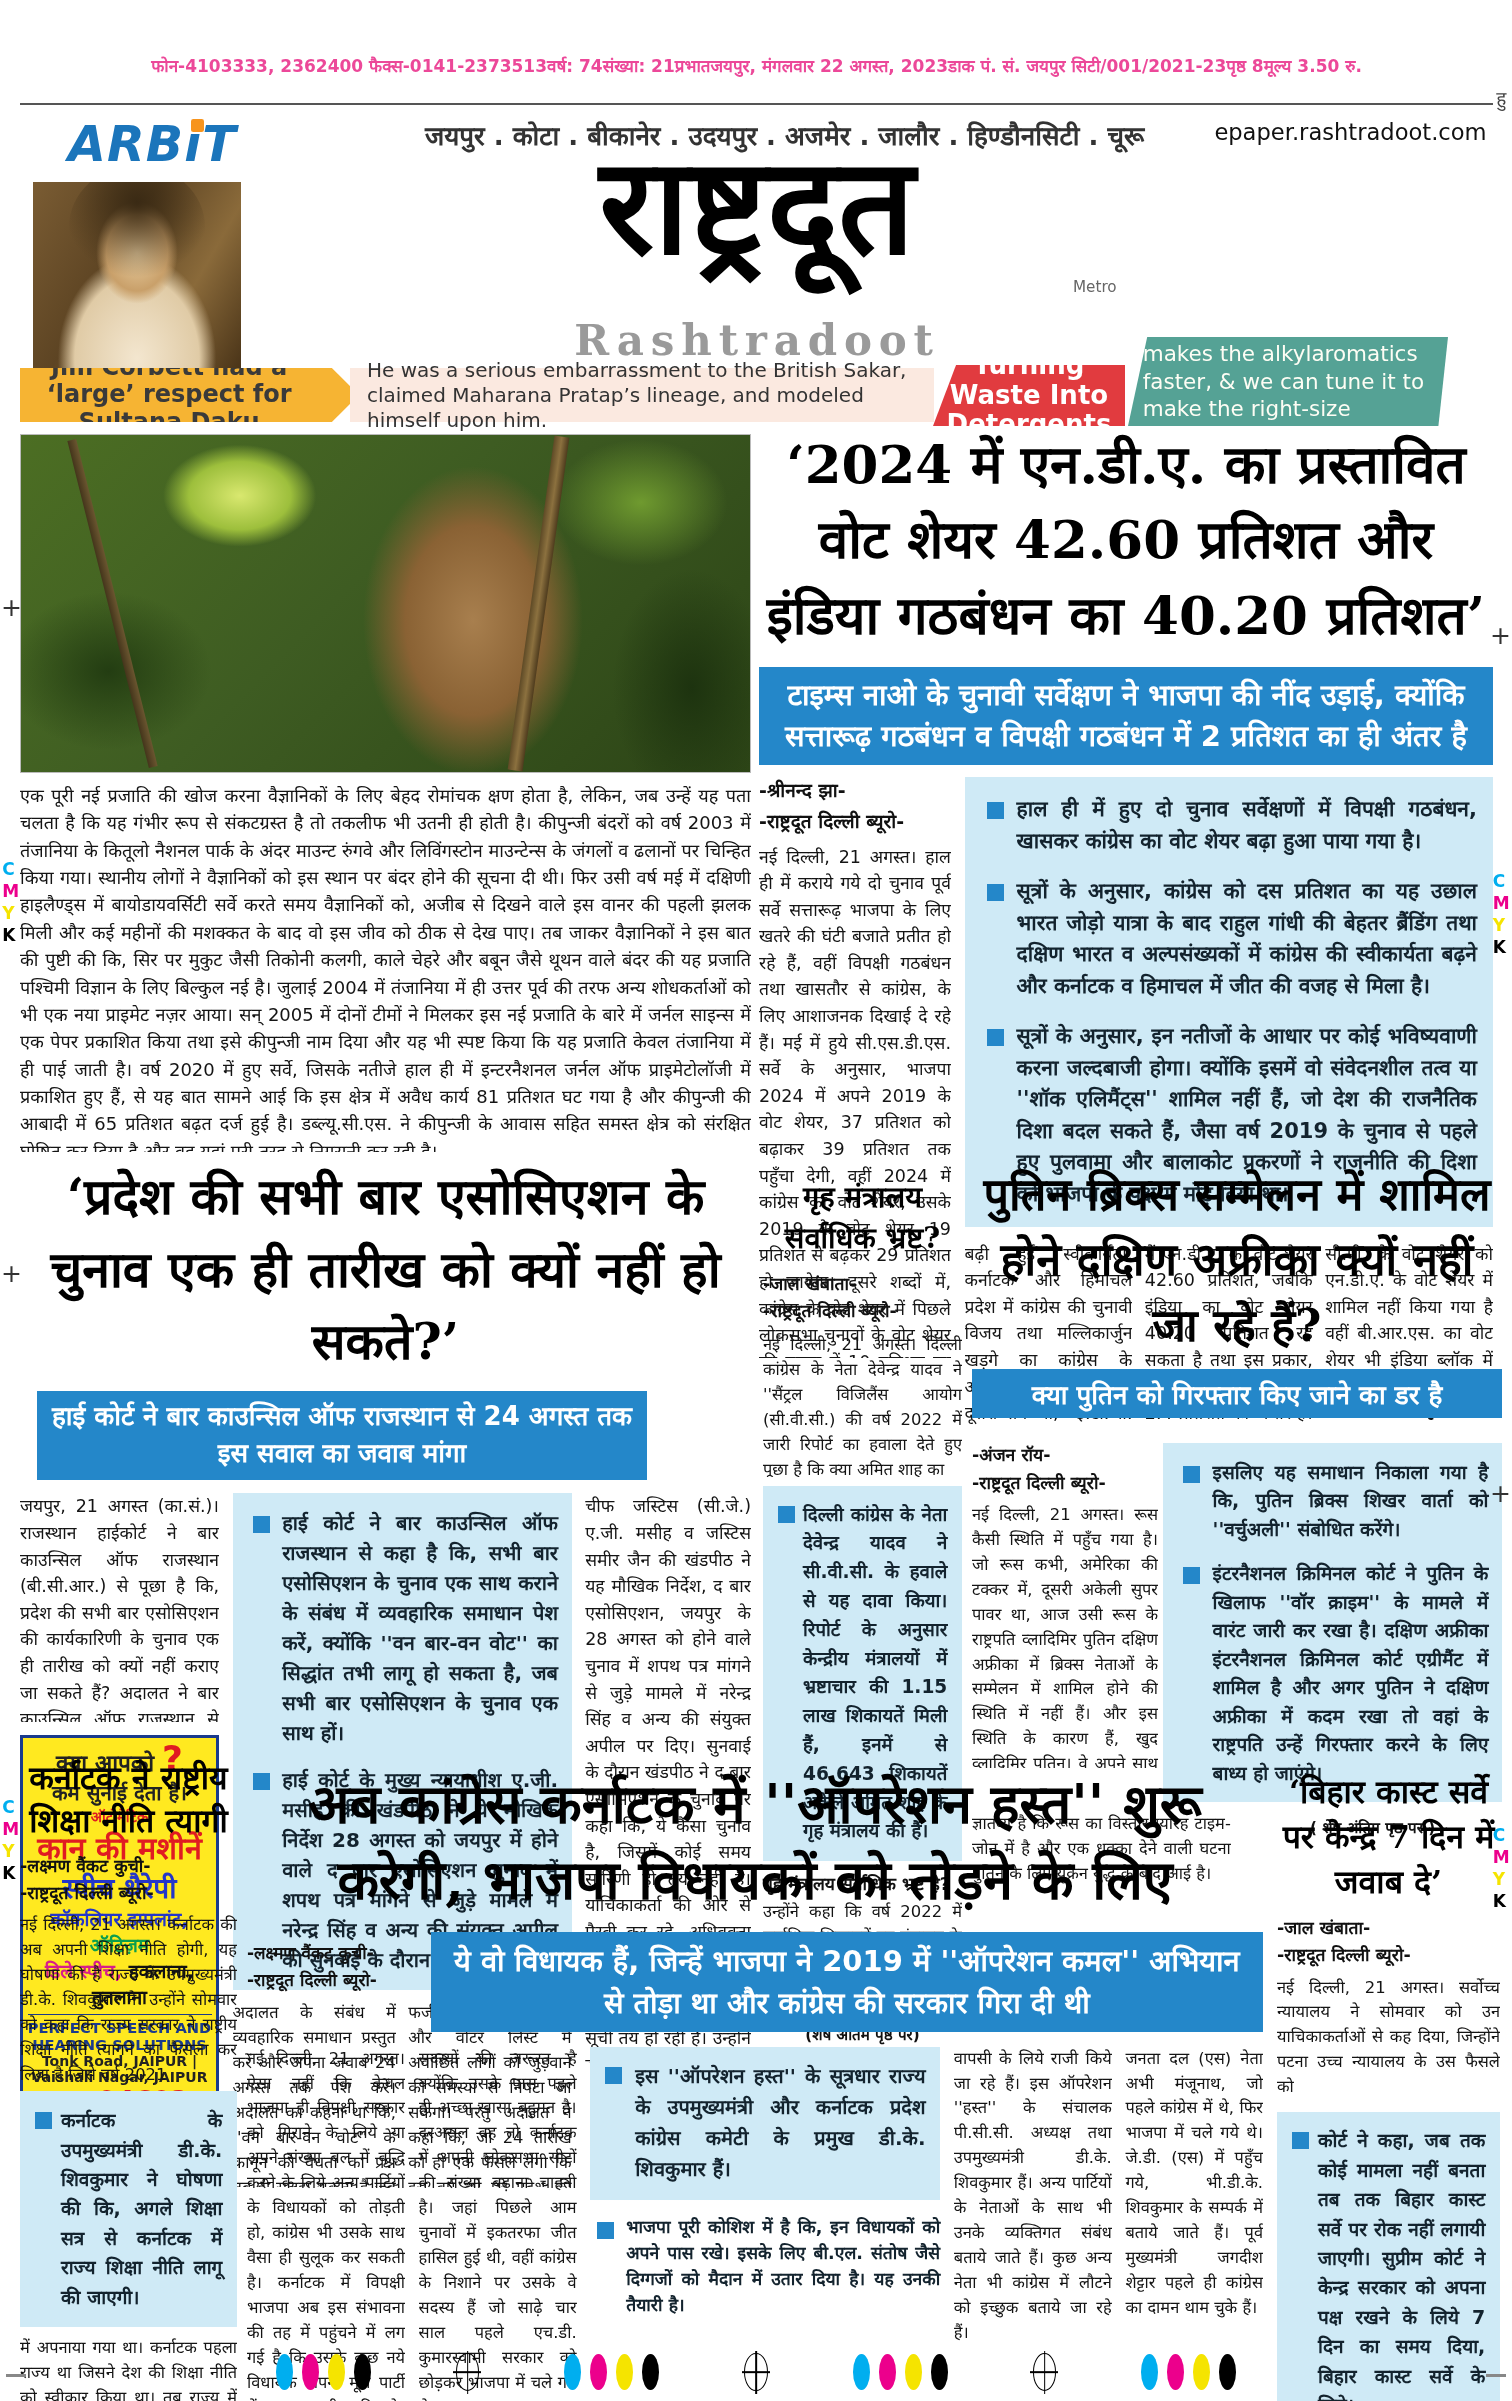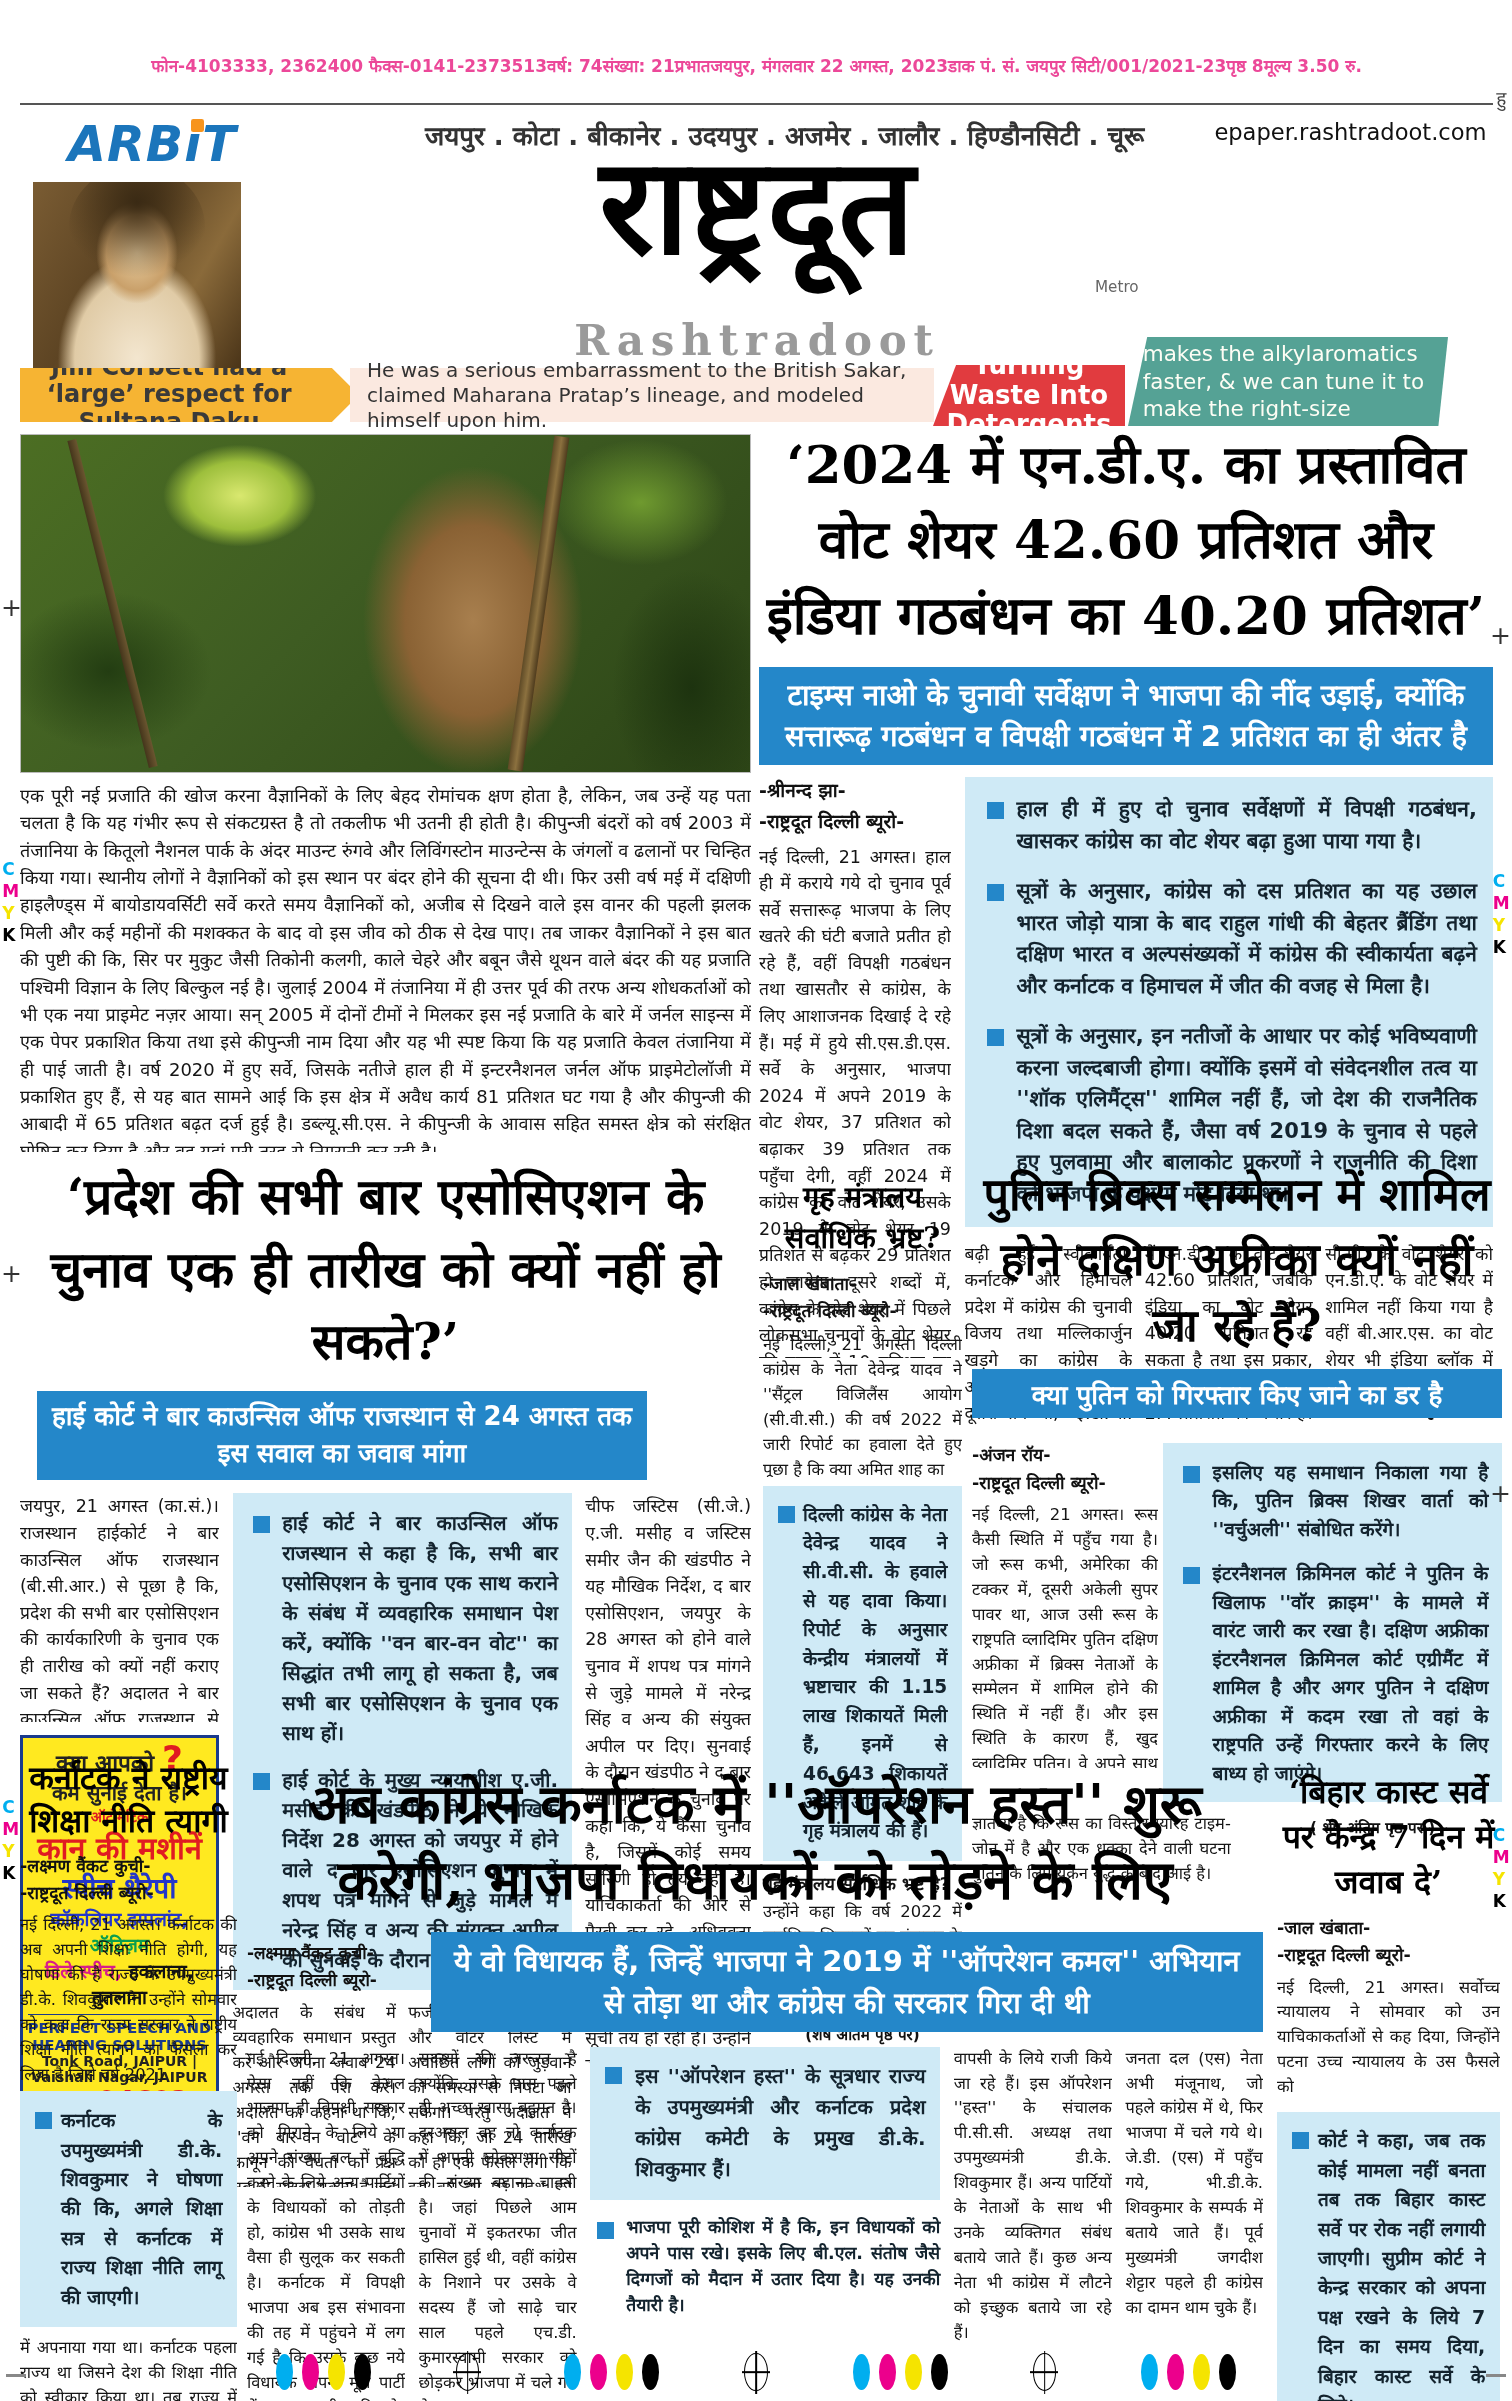--- a/index.html
+++ b/index.html
@@ -11,21 +11,21 @@
             align-items:center;font-size:17px;font-weight:bold;color:#ec4899;}
   .rule-double{left:20px;top:103px;width:1473px;height:0;border-top:2.3px solid #555;box-shadow:0 4px 0 -1.7px #555;}
   
   .arbit{left:68px;top:116px;font-size:49px;font-weight:900;font-style:italic;color:#1b75bb;letter-spacing:1.1px;}
   .arbit .idot{position:absolute;width:12.4px;height:12.4px;background:#f7941d;border-radius:2.3px;right:33px;top:3.4px;}
   .cities{left:316px;top:117px;width:937px;text-align:center;font-size:26px;font-weight:bold;color:#333;}
   .epaper{right:25.4px;top:119px;font-size:22.6px;color:#111;}
   .cornerglyph{right:5.6px;top:85px;font-size:19px;color:#444;}
   .title{left:339px;top:136px;width:836px;text-align:center;font-size:134px;font-weight:900;
          font-family:"DejaVu Serif","Liberation Serif",serif;color:#000;line-height:1.05;}
-  .metro{left:1073px;top:278px;font-size:15.2px;color:#666;margin-left:22px;}
+  .metro{left:1073px;top:278px;font-size:15.2px;color:#666;}
   .subtitle{left:339px;top:316px;width:836px;text-align:center;font-size:42px;font-weight:bold;
             color:#9a9a9a;letter-spacing:6.8px;font-family:"DejaVu Serif","Liberation Serif",serif;}
   
   .portrait{left:33px;top:182px;width:208px;height:186px;background:
       radial-gradient(ellipse 68px 85px at 50% 38%,#e9cfa2 0%,#c9a06a 45%,transparent 60%),
       radial-gradient(ellipse 113px 147px at 50% 95%,#f3e6cf 0%,#e0cba6 55%,transparent 70%),
       linear-gradient(120deg,#7a5c33 0%,#5d4423 40%,#8a6a3a 70%,#4a3418 100%);overflow:hidden;}
   .portrait .hood{position:absolute;left:50%;top:-17px;transform:translateX(-50%);width:136px;height:124px;
       border-radius:50%;background:radial-gradient(circle at 50% 30%,#3a2a14 0%,transparent 68%);}
   

